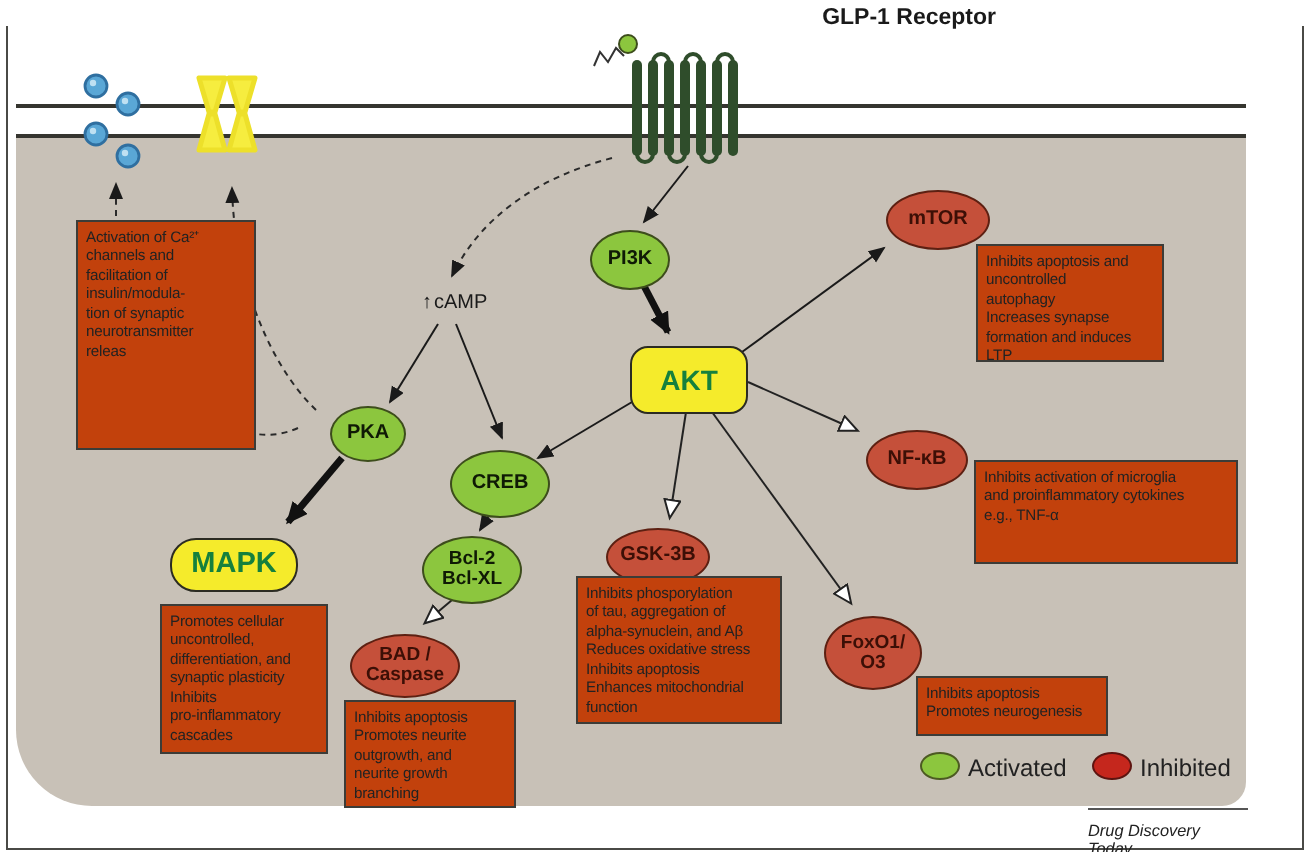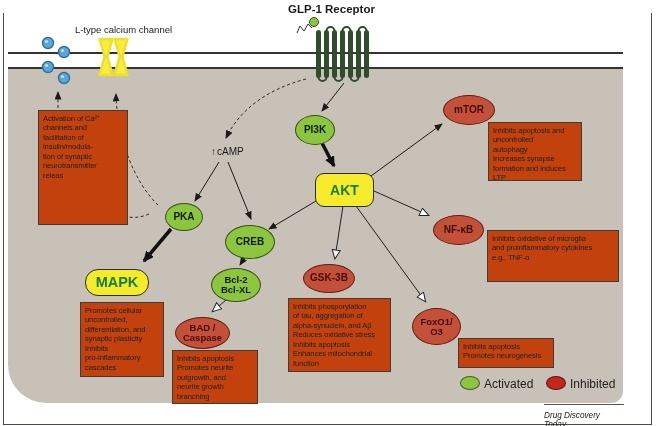--- a/index.html
+++ b/index.html
@@ -3,21 +3,21 @@
 <meta charset="utf-8">
 <style>
   html,body{margin:0;padding:0;background:#fff;}
   #fig{position:relative;width:656px;height:426px;background:#fff;overflow:hidden;
        font-family:"Liberation Sans",sans-serif;color:#1a1a1a;}
   .frame{position:absolute;left:3px;top:13px;width:647px;height:411px;
          border:1px solid #4a4a46;border-top:none;pointer-events:none;}
   .cell{position:absolute;left:8px;top:68px;width:615px;height:335px;
         background:#C8C1B7;border-radius:0 0 12px 38px;}
   svg.layer{position:absolute;left:0;top:0;}
-  .title{position:absolute;left:288px;top:3px;width:210px;text-align:left;
+  .title{position:absolute;left:288px;top:3px;width:210px;text-align:right;
          font-weight:bold;font-size:11.5px;}
   .chan-label{position:absolute;left:56px;top:24px;width:135px;text-align:center;font-size:9.5px;}
   .camp{position:absolute;left:211px;top:146px;font-size:10px;display:flex;align-items:center;}
   .camp .up{font-size:10px;margin-right:1px;}
   .node{position:absolute;display:flex;align-items:center;justify-content:center;
         text-align:center;font-weight:bold;white-space:pre-line;line-height:1.05;}
   .green{background:#8CC63E;border:1px solid #3d4d1c;border-radius:50%;font-size:10px;color:#0f1a05;}
   .red{background:#C5503A;border:1px solid #5d2012;border-radius:50%;font-size:10px;color:#3c0f06;}
   .yellow{background:#F5EB2B;border:1.4px solid #2b2b22;border-radius:9px;color:#15803d;}
   .note{position:absolute;background:#c2410c;border:1px solid #3c3c38;
@@ -118,21 +118,20 @@
       <path d="M 306,79 C 268,89 240,109 226,138" marker-end="url(#arr)"></path>
       <path d="M 158,205 C 134,182 117,138 116,94" marker-end="url(#arr)"></path>
       <path d="M 149,214 C 131,222 113,215 105,202" marker-end="url(#arr)"></path>
       <line x1="58" y1="108" x2="58" y2="92" marker-end="url(#arr)"></line>
     </g>
   </svg>
 
   <div class="frame"></div>
 
   <div class="title">GLP-1 Receptor</div>
-  <div class="chan-label">L-type calcium channel</div>
   <div class="camp">
     <span class="up">↑</span>
     <span>cAMP</span>
   </div>
 
   <div class="node green" style="left:165px;top:203px;width:36px;height:26px;">PKA</div>
   <div class="node yellow" style="left:85px;top:269px;width:62px;height:25px;font-size:14.5px;border-radius:13px;">MAPK</div>
   <div class="node green" style="left:225px;top:225px;width:48px;height:32px;">CREB</div>
   <div class="node green" style="left:211px;top:268px;width:48px;height:32px;font-size:9.5px;">Bcl-2
 Bcl-XL</div>
@@ -152,24 +151,24 @@
 insulin/modula-
 tion of synaptic
 neurotransmitter
 releas</div>
   <div class="note" style="left:488px;top:122px;width:84px;height:51px;">Inhibits apoptosis and
 uncontrolled
 autophagy
 Increases synapse
 formation and induces
 LTP</div>
-  <div class="note" style="left:487px;top:230px;width:122px;height:44px;">Inhibits oxidative of microglia
+  <div class="note" style="left:487px;top:230px;width:122px;height:44px;">Inhibits activation of microglia
 and proinflammatory cytokines
 e.g., TNF-α</div>
-  <div class="note" style="left:288px;top:298px;width:93px;height:66px;">Inhibits phosporylation
+  <div class="note" style="left:288px;top:288px;width:93px;height:66px;">Inhibits phosporylation
 of tau, aggregation of
 alpha-synuclein, and Aβ
 Reduces oxidative stress
 Inhibits apoptosis
 Enhances mitochondrial
 function</div>
   <div class="note" style="left:458px;top:338px;width:86px;height:22px;">Inhibits apoptosis
 Promotes neurogenesis</div>
   <div class="note" style="left:80px;top:302px;width:74px;height:67px;">Promotes cellular
 uncontrolled,

